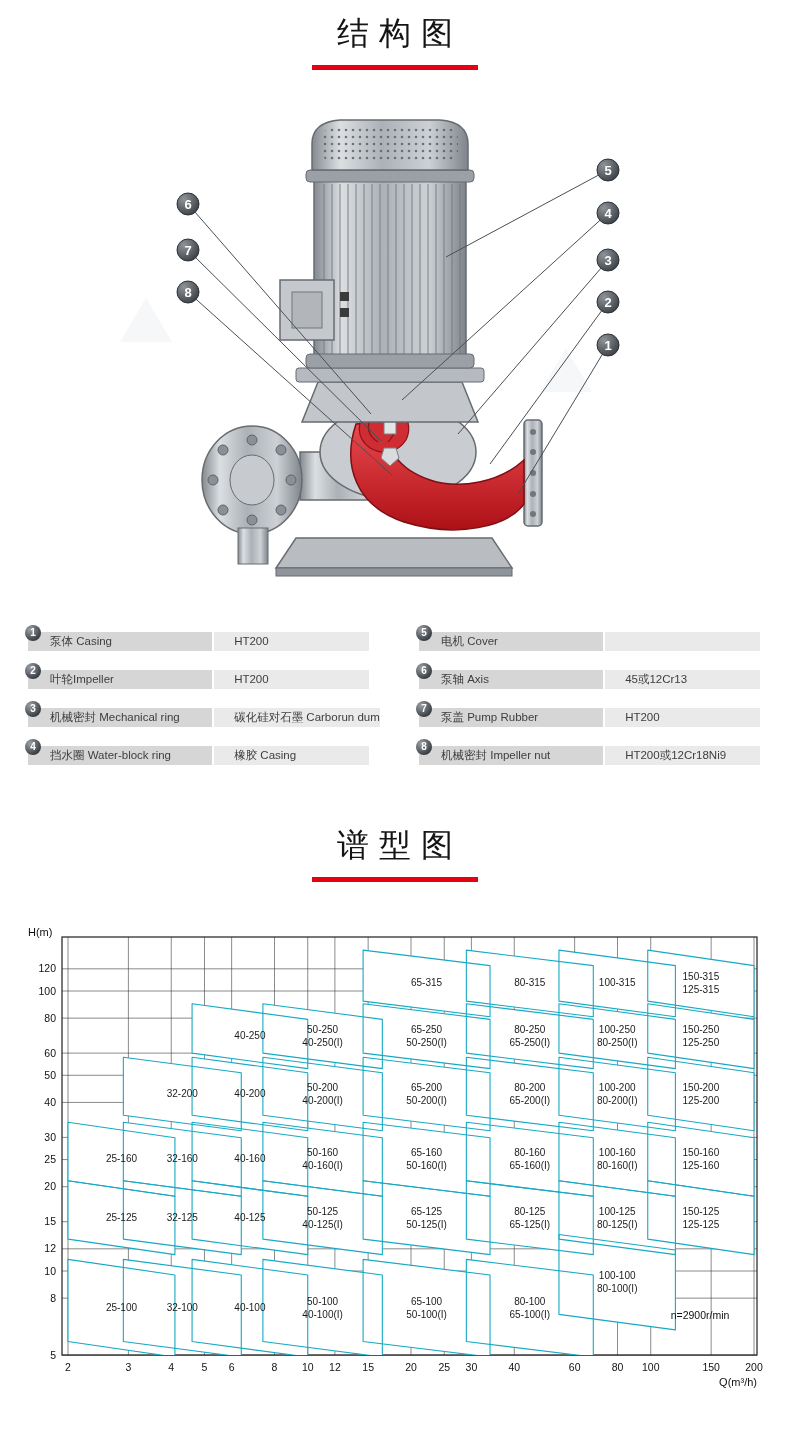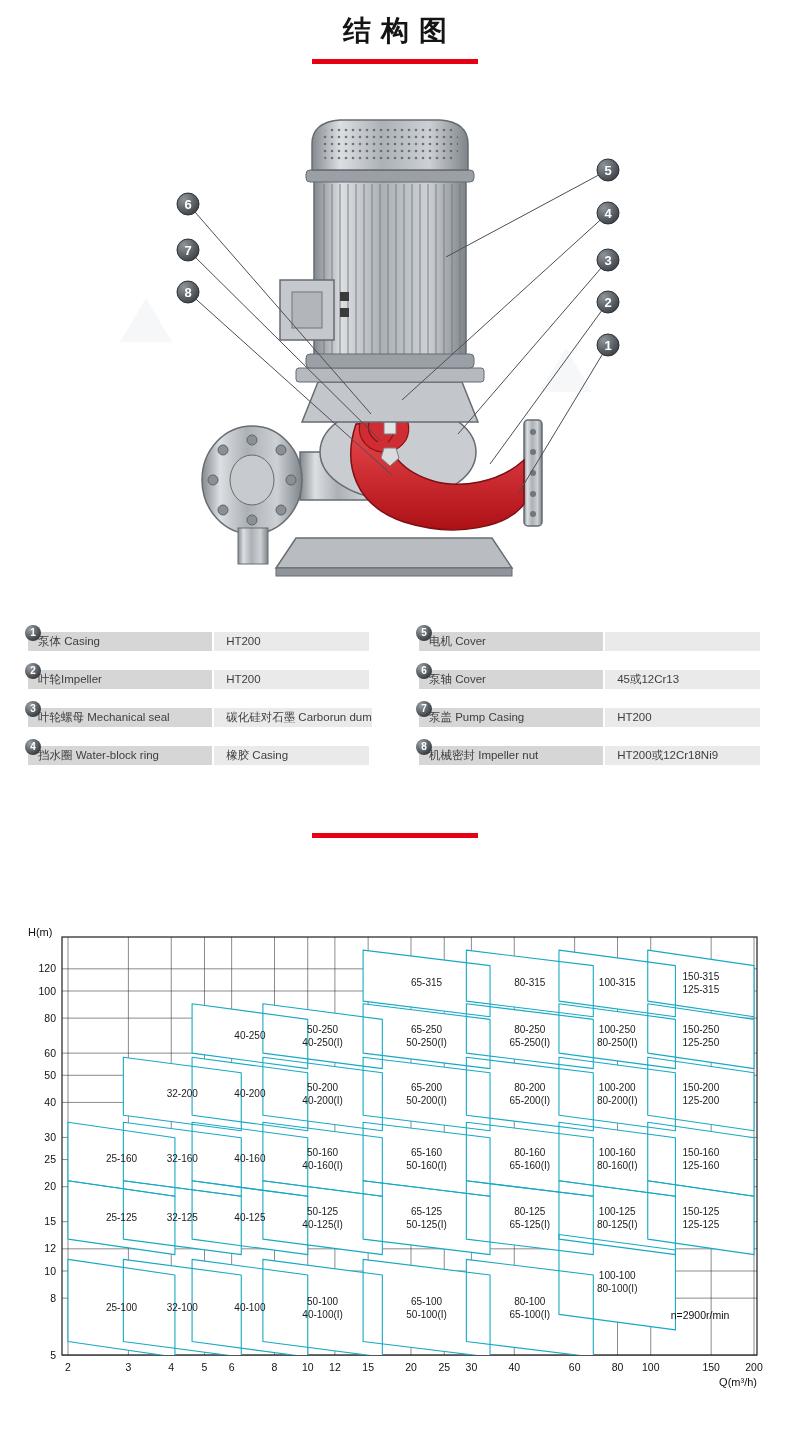--- a/index.html
+++ b/index.html
@@ -1,33 +1,33 @@
 <!DOCTYPE html>
 <html><head>
 <meta charset="utf-8">
 <style>
   *{margin:0;padding:0;box-sizing:border-box}
   html,body{background:#fff}
   body{width:790px;height:1434px;position:relative;overflow:hidden;
        font-family:"Liberation Sans","DejaVu Sans",sans-serif;color:#222}
   .section-title{position:absolute;left:0;width:100%;text-align:center}
-  .section-title .h{font-size:28px;font-weight:bold;letter-spacing:10px;text-indent:10px;color:#141414}
+  .section-title .h{font-size:32px;font-weight:normal;letter-spacing:10px;text-indent:10px;color:#141414}
   .underline{width:166px;height:5px;background:#e60012;margin:9px auto 0}
   #title1{top:12px}
   #title2{top:824px}
   #pump-svg{position:absolute;top:92px;left:0}
   .parts{position:absolute;top:632px;left:28px;width:732px;display:flex;gap:50px}
   .pcol{flex:1;display:flex;flex-direction:column;gap:19px}
   .part-row{position:relative;display:flex;height:19px;font-size:11.5px;color:#3e3e3e;white-space:nowrap}
   .badge{position:absolute;left:-3px;top:-7px;width:16px;height:16px;border-radius:50%;
          background:radial-gradient(circle at 32% 28%,#9aa0a5,#3a3f44 72%);
          color:#fff;font-size:10px;font-weight:bold;text-align:center;line-height:16px;z-index:2}
   .cell{line-height:19px}
-  .cell.name{flex:0 0 54%;background:#d6d6d6;padding-left:10px}
-  .cell.mat{flex:1;background:#eaeaea;margin-left:2px;padding-left:12px}
+  .cell.name{flex:0 0 54%;background:#d6d6d6;padding-left:22px}
+  .cell.mat{flex:1;background:#eaeaea;margin-left:2px;padding-left:20px}
   #chart-wrap{position:absolute;top:922px;left:0;width:790px;height:480px}
 </style>
 </head>
 <body>
 
 <div class="section-title" id="title1">
   <div class="h">结构图</div>
   <div class="underline"></div>
 </div>
 
@@ -173,54 +173,55 @@
         <span class="cell name">泵体 Casing</span>
         <span class="cell mat">HT200</span>
       </div>
       <div class="part-row">
         <span class="badge">2</span>
         <span class="cell name">叶轮Impeller</span>
         <span class="cell mat">HT200</span>
       </div>
       <div class="part-row">
         <span class="badge">3</span>
-        <span class="cell name">叶轮螺母 Mechanical seal</span>
+        <span class="cell name">机械密封 Mechanical ring</span>
         <span class="cell mat">碳化硅对石墨 Carborun dum</span>
       </div>
       <div class="part-row">
         <span class="badge">4</span>
         <span class="cell name">挡水圈 Water-block ring</span>
         <span class="cell mat">橡胶 Casing</span>
       </div>
     </div>
   <div class="pcol" id="parts-right">
       <div class="part-row">
         <span class="badge">5</span>
         <span class="cell name">电机 Cover</span>
         <span class="cell mat"></span>
       </div>
       <div class="part-row">
         <span class="badge">6</span>
-        <span class="cell name">泵轴 Cover</span>
+        <span class="cell name">泵轴 Axis</span>
         <span class="cell mat">45或12Cr13</span>
       </div>
       <div class="part-row">
         <span class="badge">7</span>
-        <span class="cell name">泵盖 Pump Casing</span>
+        <span class="cell name">泵盖 Pump Rubber</span>
         <span class="cell mat">HT200</span>
       </div>
       <div class="part-row">
         <span class="badge">8</span>
         <span class="cell name">机械密封 Impeller nut</span>
         <span class="cell mat">HT200或12Cr18Ni9</span>
       </div>
     </div>
 </div>
 
 <div class="section-title" id="title2">
+  <div class="h">谱型图</div>
   <div class="underline"></div>
 </div>
 
 <div id="chart-wrap">
   <svg id="chart-svg" width="790" height="475" viewBox="0 0 790 475">
       <defs>
         <clipPath id="plotclip">
           <rect x="62" y="15" width="695" height="418"></rect>
         </clipPath>
       </defs>

